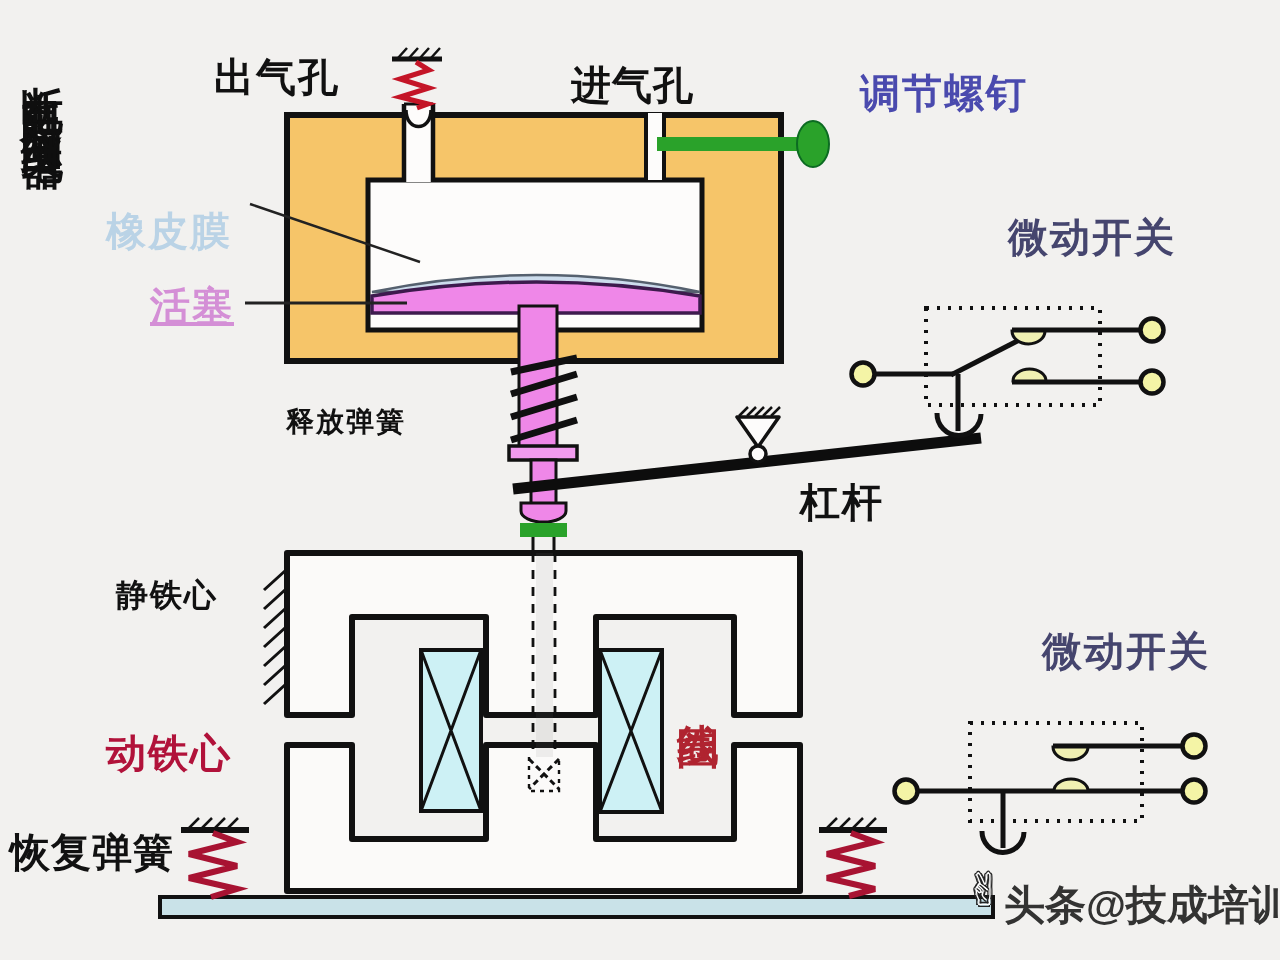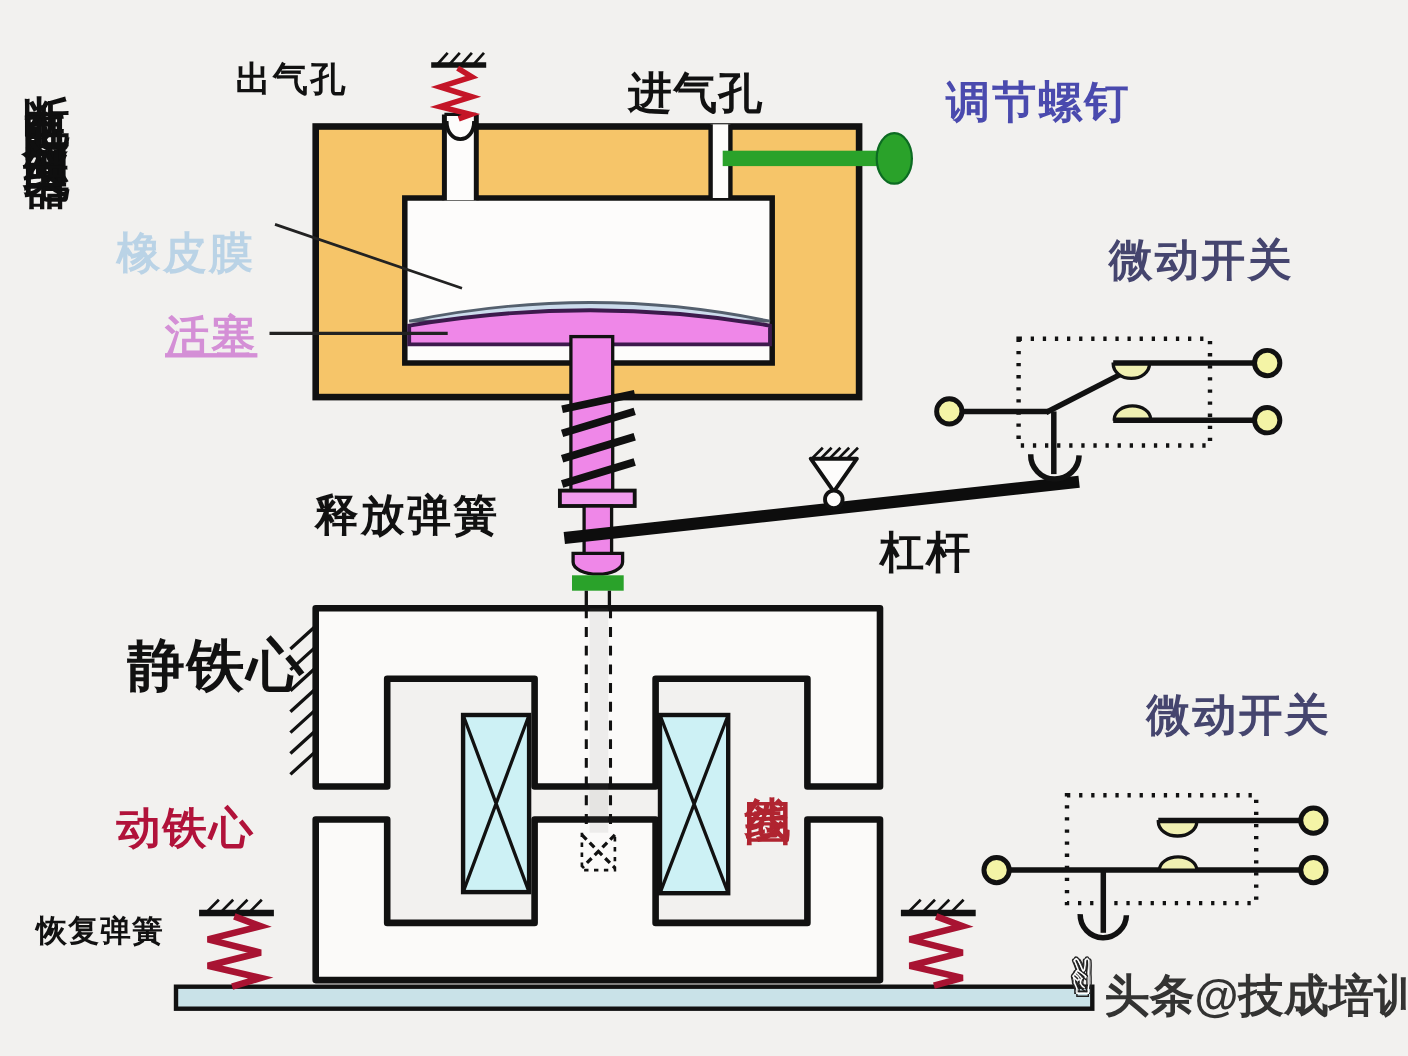--- a/index.html
+++ b/index.html
@@ -14,33 +14,33 @@
     position:absolute;white-space:nowrap;line-height:1.05;
     font-weight:700;color:var(--c-ink,#111);
     user-select:none;
   }
   .lbl.vert{
     writing-mode:vertical-rl;text-orientation:upright;white-space:normal;
   }
   #title-vertical{
     left:20px;top:52px;font-size:42px;font-weight:800;letter-spacing:8px;color:#0f0f0f;
   }
-  #lbl-outlet{left:214px;top:56px;font-size:32px;letter-spacing:2px;}
+  #lbl-outlet{left:214px;top:56px;font-size:40px;letter-spacing:2px;}
   #lbl-inlet{left:571px;top:64px;font-size:40px;letter-spacing:1px;}
   #lbl-screw{left:860px;top:72px;font-size:40px;letter-spacing:2px;color:var(--c-labelblue,#4a4aae);}
   #lbl-membrane{left:106px;top:210px;font-size:40px;letter-spacing:2px;color:var(--c-membranetext,#bad3e6);}
   #lbl-piston{left:150px;top:285px;font-size:40px;letter-spacing:2px;color:var(--c-pistontext,#d48fd6);text-decoration:underline;}
   #lbl-mswitch-top{left:1008px;top:216px;font-size:40px;letter-spacing:2px;color:var(--c-labelnavy,#45456e);}
-  #lbl-release{left:286px;top:407px;font-size:40px;letter-spacing:2px;margin-top:41px;}
+  #lbl-release{left:286px;top:407px;font-size:28px;letter-spacing:2px;}
   #lbl-lever{left:800px;top:481px;font-size:40px;letter-spacing:2px;text-align:center;}
-  #lbl-static{left:116px;top:579px;font-size:52px;letter-spacing:2px;}
+  #lbl-static{left:116px;top:579px;font-size:32px;letter-spacing:2px;}
   #lbl-mswitch-bot{left:1042px;top:630px;font-size:40px;letter-spacing:2px;color:var(--c-labelnavy,#45456e);}
   #lbl-coil{left:676px;top:690px;font-size:42px;letter-spacing:6px;color:var(--c-coilred,#b02430);}
   #lbl-moving{left:106px;top:732px;font-size:40px;letter-spacing:2px;color:var(--c-labelred,#b1123a);}
-  #lbl-recovery{left:10px;top:831px;font-size:28px;letter-spacing:1px;margin-left:23px;}
+  #lbl-recovery{left:10px;top:831px;font-size:40px;letter-spacing:1px;}
   #watermark{left:1004px;top:884px;font-size:41px;font-weight:800;letter-spacing:0px;color:#232323;opacity:.92;}
   #watermark-icon{
     position:absolute;left:966px;top:864px;font-size:44px;color:#ffffff;
     text-shadow:-2px 0 #222,2px 0 #222,0 -2px #222,0 2px #222;
   }
 </style>
 </head>
 <body>
 
 <div id="stage">

